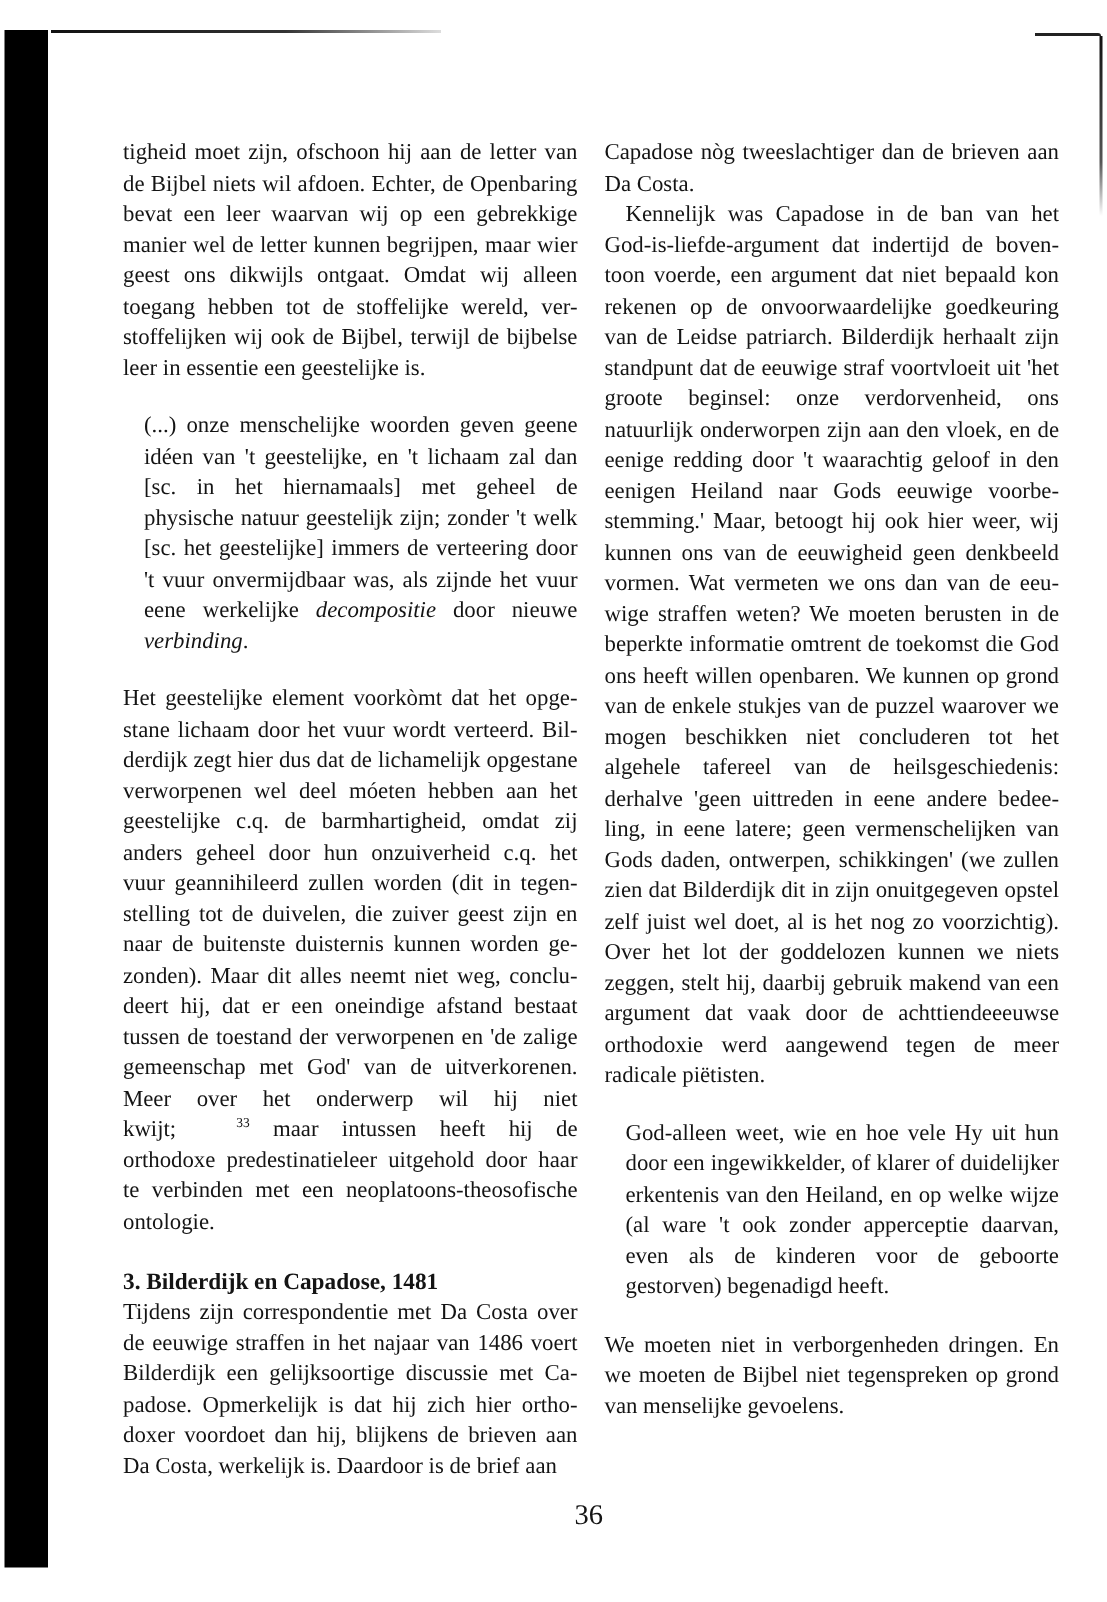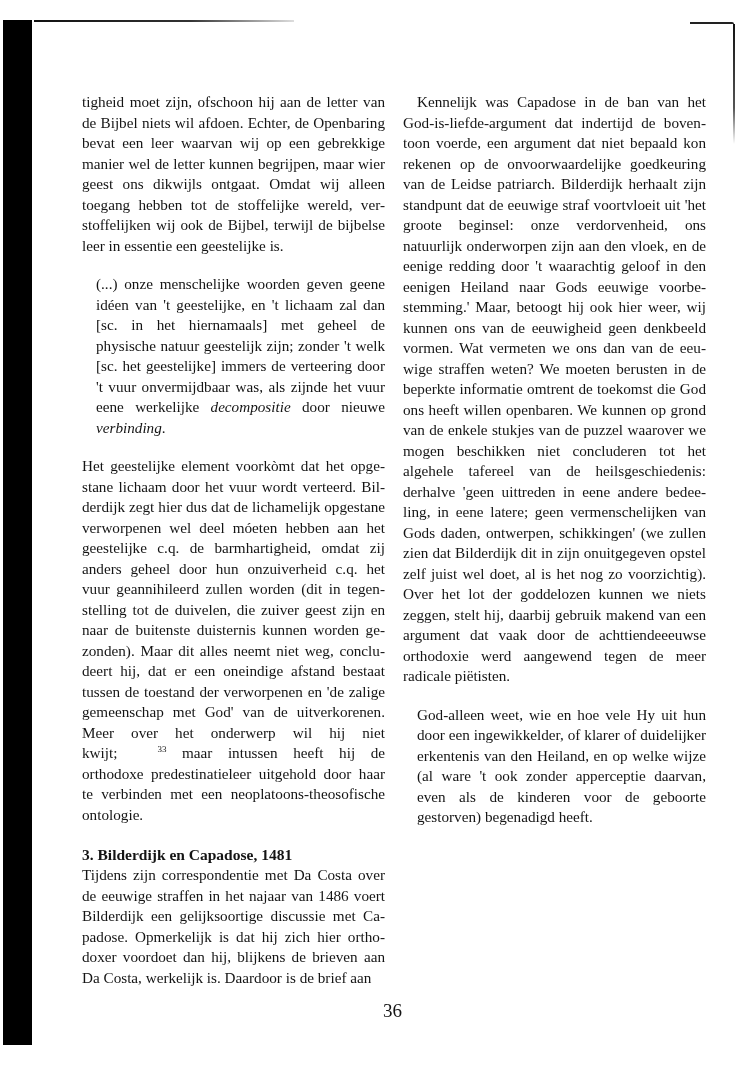--- a/index.html
+++ b/index.html
@@ -35,17 +35,19 @@
 
 <div class="col col-left">
   <p>tigheid moet zijn, ofschoon hij aan de letter van de Bijbel niets wil afdoen. Echter, de Openba­ring bevat een leer waarvan wij op een gebrek­kige manier wel de letter kunnen begrijpen, maar wier geest ons dikwijls ontgaat. Omdat wij alleen toegang hebben tot de stoffelijke wereld, ver-stoffelijken wij ook de Bijbel, terwijl de bij­belse leer in essentie een geestelijke is.</p>
   <p class="quote"><span>(...) onze menschelijke woorden geven gee­ne idéen van 't geestelijke, en 't lichaam zal dan [sc. in het hiernamaals] met geheel de physische natuur geestelijk zijn; zonder 't welk [sc. het geestelijke] immers de vertee­ring door 't vuur onvermijdbaar was, als zijnde het vuur eene werkelijke </span><em>decomposi­tie</em><span> door nieuwe </span><em>verbinding</em><span>.</span></p>
   <p><span>Het geestelijke element voorkòmt dat het opge­stane lichaam door het vuur wordt verteerd. Bil­derdijk zegt hier dus dat de lichamelijk opge­stane verworpenen wel deel móeten hebben aan het geestelijke c.q. de barmhartigheid, omdat zij anders geheel door hun onzuiverheid c.q. het vuur geannihileerd zullen worden (dit in tegen­stelling tot de duivelen, die zuiver geest zijn en naar de buitenste duisternis kunnen worden ge­zonden). Maar dit alles neemt niet weg, conclu­deert hij, dat er een oneindige afstand bestaat tussen de toestand der verworpenen en 'de za­lige gemeenschap met God' van de uitverkore­nen. Meer over het onderwerp wil hij niet kwijt;</span><sup>33</sup><span> maar intussen heeft hij de orthodoxe predes­tinatieleer uitgehold door haar te verbinden met een neoplatoons-theosofische ontologie.</span></p>
   <h3>3. Bilderdijk en Capadose, 1481</h3>
   <p>Tijdens zijn correspondentie met Da Costa over de eeuwige straffen in het najaar van 1486 voert Bilderdijk een gelijksoortige discussie met Ca­padose. Opmerkelijk is dat hij zich hier ortho­doxer voordoet dan hij, blijkens de brieven aan Da Costa, werkelijk is. Daardoor is de brief aan</p>
 </div>
 
 <div class="col col-right">
+  <p>Capadose nòg tweeslachtiger dan de brieven aan Da Costa.</p>
   <p class="indent">Kennelijk was Capadose in de ban van het God-is-liefde-argument dat indertijd de boven­toon voerde, een argument dat niet bepaald kon rekenen op de onvoorwaardelijke goedkeuring van de Leidse patriarch. Bilderdijk herhaalt zijn standpunt dat de eeuwige straf voortvloeit uit 'het groote beginsel: onze verdorvenheid, ons natuurlijk onderworpen zijn aan den vloek, en de eenige redding door 't waarachtig geloof in den eenigen Heiland naar Gods eeuwige voorbe­stemming.' Maar, betoogt hij ook hier weer, wij kunnen ons van de eeuwigheid geen denkbeeld vormen. Wat vermeten we ons dan van de eeu­wige straffen weten? We moeten berusten in de beperkte informatie omtrent de toekomst die God ons heeft willen openbaren. We kunnen op grond van de enkele stukjes van de puzzel waar­over we mogen beschikken niet concluderen tot het algehele tafereel van de heilsgeschiedenis: derhalve 'geen uittreden in eene andere bedee­ling, in eene latere; geen vermenschelijken van Gods daden, ontwerpen, schikkingen' (we zul­len zien dat Bilderdijk dit in zijn onuitgegeven opstel zelf juist wel doet, al is het nog zo voor­zichtig). Over het lot der goddelozen kunnen we niets zeggen, stelt hij, daarbij gebruik makend van een argument dat vaak door de achttiende­eeuwse orthodoxie werd aangewend tegen de meer radicale piëtisten.</p>
   <p class="quote">God-alleen weet, wie en hoe vele Hy uit hun door een ingewikkelder, of klarer of duide­lijker erkentenis van den Heiland, en op welke wijze (al ware 't ook zonder apper­ceptie daarvan, even als de kinderen voor de geboorte gestorven) begenadigd heeft.</p>
+  <p>We moeten niet in verborgenheden dringen. En we moeten de Bijbel niet tegenspreken op grond van menselijke gevoelens.</p>
 </div>
 
 <div class="page-number">36</div>
 
 </body></html>

